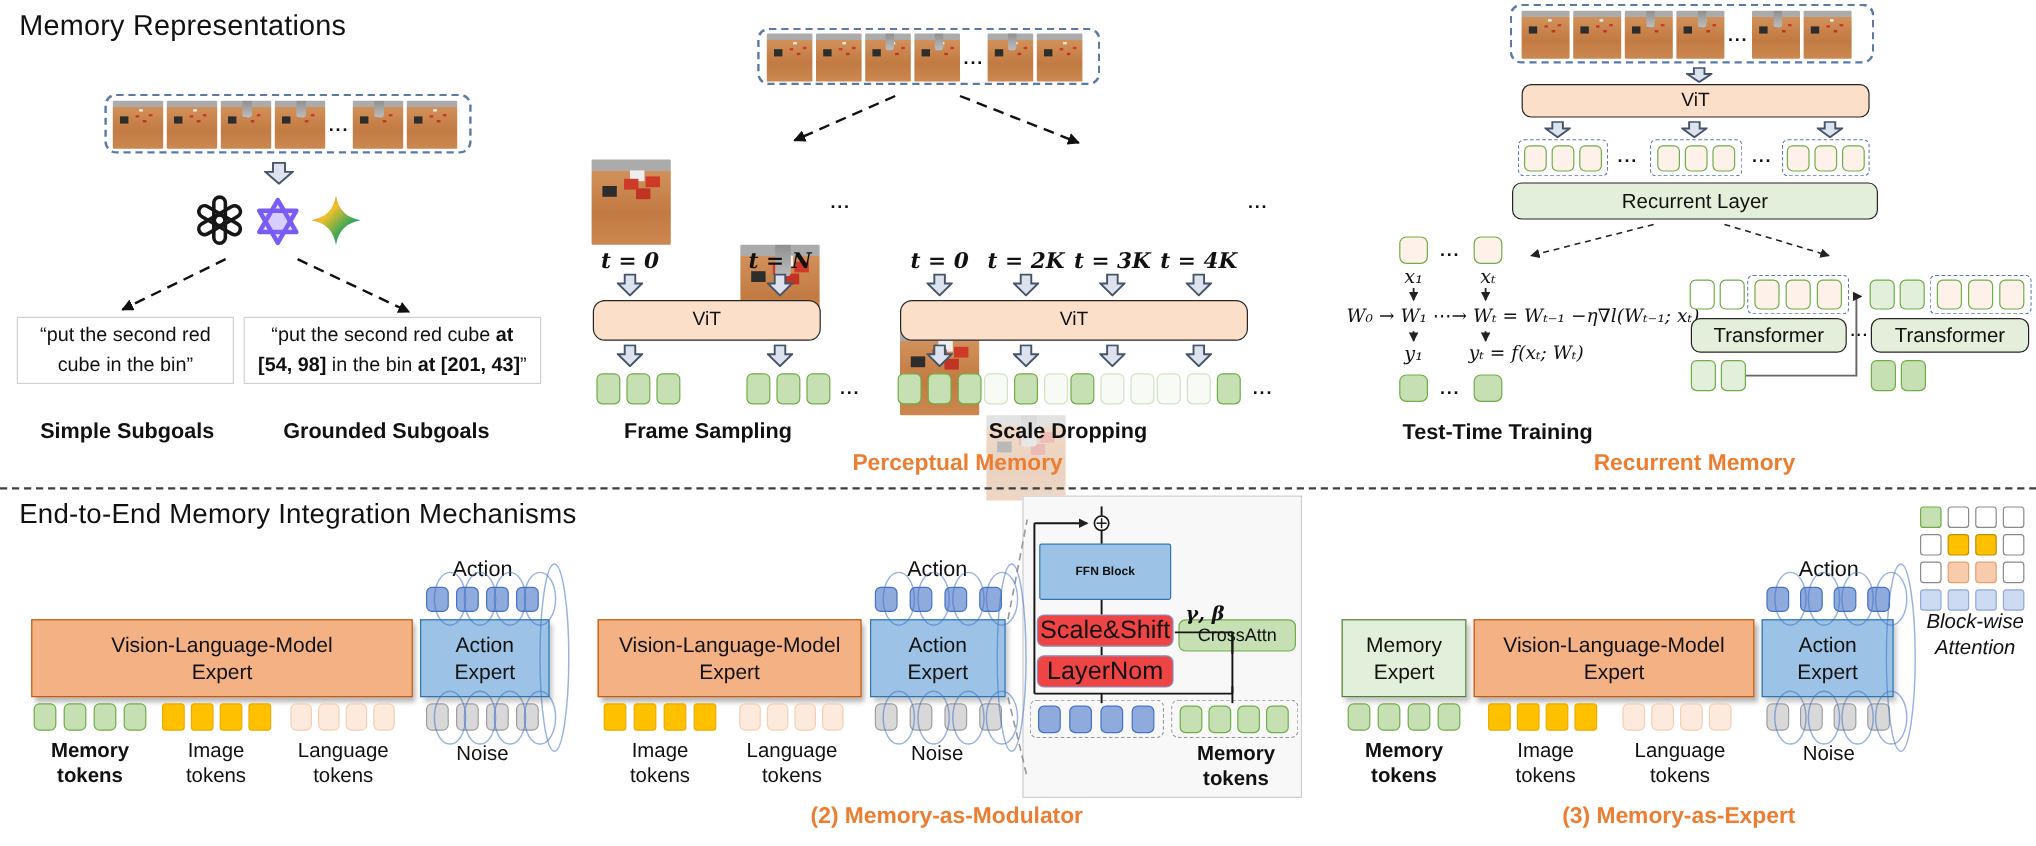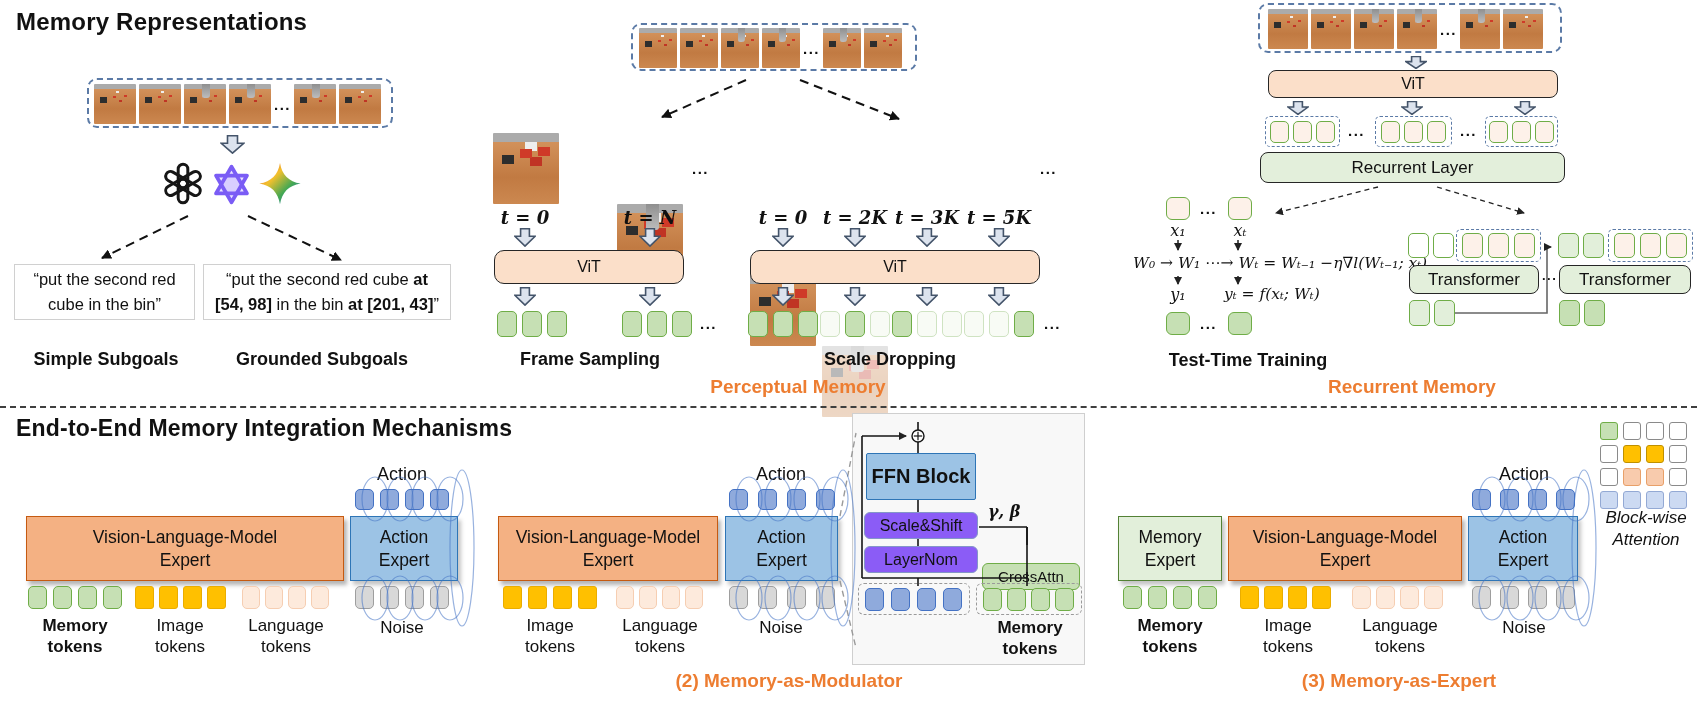--- a/index.html
+++ b/index.html
@@ -1,19 +1,19 @@
 <!DOCTYPE html>
 <html><head>
 <meta charset="utf-8">
 <style>
   html,body{margin:0;padding:0;background:#fff;}
   #fig{position:relative;width:1697px;height:705px;background:#fff;overflow:hidden;
        font-family:"Liberation Sans",sans-serif;color:#111;}
   .abs{position:absolute;}
-  .h1{font-size:24px;font-weight:700;letter-spacing:.2px;text-align:right;}
+  .h1{font-size:24px;font-weight:400;letter-spacing:.2px;text-align:right;}
   .sec{font-size:19px;font-weight:700;color:#ED7D31;text-align:center;}
   .sub{font-size:18px;font-weight:700;text-align:center;}
   .mech{font-size:19px;font-weight:700;color:#ED7D31;text-align:center;}
   .box{box-sizing:border-box;display:flex;align-items:center;justify-content:center;text-align:center;}
   .vit{background:#fbdfc9;border:1.6px solid #262626;border-radius:10px;font-size:16px;}
   .rl{background:#e3efdb;border:1.6px solid #262626;border-radius:8px;font-size:17px;}
   .tf{background:#e3efdb;border:1.4px solid #262626;border-radius:8px;font-size:17px;}
   .vlm{background:#f4b183;border:1.4px solid #c55a11;font-size:17.5px;line-height:1.3;
        box-shadow:3px 4px 4px rgba(90,90,90,.45);flex-direction:column;}
   .ae{background:#9cc3e5;border:1.4px solid #2e75b6;font-size:17.5px;line-height:1.3;
@@ -36,22 +36,22 @@
   .tp{background:#fdeadc;border-color:#f6ceb2;}
   .tw{background:#ffffff;border-color:#6fad47;}
   .tlg{background:#e2efda;border-color:#6fad47;}
   .mathit{font-family:"DejaVu Serif","DejaVu Sans",serif;font-style:italic;}
   .tl{font-size:18px;font-weight:600;text-align:center;}
   .fm{font-size:15.5px;white-space:nowrap;}
   .dots{font-weight:700;letter-spacing:1.5px;font-size:15px;flex:none;}
   .tlabel{font-size:17px;line-height:21px;text-align:center;}
   .bold{font-weight:700;}
   .panel{background:#f8f8f8;border:1.2px solid #cfcfcf;box-sizing:border-box;}
-  .ffn{background:#9cc3e5;border:1.6px solid #2e75b6;border-radius:2px;font-size:20px;font-weight:600;}
-  .ssb{background:#8b5cf6;border:1.4px solid #8496c8;border-radius:6px;font-size:16px;}
+  .ffn{background:#9cc3e5;border:1.6px solid #2e75b6;border-radius:2px;font-size:10px;font-weight:600;}
+  .ssb{background:#ef4444;border:1.4px solid #8496c8;border-radius:6px;font-size:21px;}
   .ca{background:#c6e0b4;border:1.4px solid #6fad47;border-radius:6px;font-size:15px;}
   .scene{position:relative;flex:none;overflow:hidden;border-radius:1px;
     background:linear-gradient(180deg,#ababab 0,#ababab 13%,#d2915a 13%,#c17a42 62%,#cc8850 100%);}
   .scene::before{content:"";position:absolute;left:15%;top:33%;width:7px;height:6px;background:#2d2d2d;
     box-shadow:11px -3px 0 -2px #cf3a28,17px 1px 0 -2px #c03424,22px -4px 0 -2px #cf3a28,14px -8px 0 -2px #eeeeee;}
   .f-lg.scene::before{left:14%;top:31%;width:12px;height:9px;
     box-shadow:18px -6px 0 0 #cf3a28,28px 2px 0 0 #c03424,36px -8px 0 0 #cf3a28,23px -13px 0 0 #eeeeee;}
   .arm::after{content:"";position:absolute;top:0;left:44%;width:19%;height:36%;
     background:linear-gradient(180deg,#8f8f8f,#bdbdbd);border-radius:0 0 3px 2px;}
   .faded{opacity:.33;}
@@ -162,21 +162,21 @@
   <div class="abs sub" style="left:500px;top:349px;width:180px;">Frame Sampling</div>
 
   <div class="abs scene f-lg" style="left:750px;top:133px;"></div>
   <div class="abs scene f-lg arm faded" style="left:822px;top:133px;"></div>
   <div class="abs scene f-lg arm faded" style="left:894px;top:133px;"></div>
   <div class="abs scene f-lg arm faded" style="left:966px;top:133px;"></div>
   <span class="abs dots" style="left:1040px;top:160px;">...</span>
   <div class="abs mathit tl" style="left:748px;top:207px;width:70px;">t = 0</div>
   <div class="abs mathit tl" style="left:820px;top:207px;width:70px;">t = 2K</div>
   <div class="abs mathit tl" style="left:892px;top:207px;width:70px;">t = 3K</div>
-  <div class="abs mathit tl" style="left:964px;top:207px;width:70px;">t = 5K</div>
+  <div class="abs mathit tl" style="left:964px;top:207px;width:70px;">t = 4K</div>
   <div class="abs box vit" style="left:750px;top:250px;width:290px;height:34px;">ViT</div>
   <div class="abs row" style="left:748px;top:311px;gap:5px;">
     <i class="tok tg" style="width:20px;height:26px;"></i>
     <i class="tok tg" style="width:20px;height:26px;"></i>
     <i class="tok tg" style="width:20px;height:26px;"></i>
   </div>
   <div class="abs row" style="left:820px;top:311px;gap:5px;">
     <i class="tok toff" style="width:20px;height:26px;"></i>
     <i class="tok tg" style="width:20px;height:26px;"></i>
     <i class="tok toff" style="width:20px;height:26px;"></i>
@@ -225,21 +225,21 @@
     <i class="tok tc" style="height:22px;"></i>
     <i class="tok tc" style="height:22px;"></i>
   </div>
   <div class="abs box rl" style="left:1260px;top:152px;width:305px;height:31px;">Recurrent Layer</div>
 
   <i class="abs tok tc" style="left:1166px;top:197px;width:24px;height:23px;border-radius:6px;"></i>
   <span class="abs dots" style="left:1200px;top:200px;">...</span>
   <i class="abs tok tc" style="left:1228px;top:197px;width:24px;height:23px;border-radius:6px;"></i>
   <div class="abs mathit" style="left:1166px;top:221px;width:24px;text-align:center;font-size:16px;">x₁</div>
   <div class="abs mathit" style="left:1228px;top:221px;width:24px;text-align:center;font-size:16px;">xₜ</div>
-  <div class="abs mathit fm" style="left:1122px;top:254px;margin-left:11px;">W₀ → W₁ ⋯→ Wₜ = Wₜ₋₁ −η∇l(Wₜ₋₁; xₜ)</div>
+  <div class="abs mathit fm" style="left:1122px;top:254px;">W₀ → W₁ ⋯→ Wₜ = Wₜ₋₁ −η∇l(Wₜ₋₁; xₜ)</div>
   <div class="abs mathit" style="left:1166px;top:285px;width:24px;text-align:center;font-size:16px;">y₁</div>
   <div class="abs mathit fm" style="left:1224px;top:285px;">yₜ = f(xₜ; Wₜ)</div>
   <i class="abs tok tg" style="left:1166px;top:312px;width:24px;height:23px;border-radius:6px;"></i>
   <span class="abs dots" style="left:1200px;top:315px;">...</span>
   <i class="abs tok tg" style="left:1228px;top:312px;width:24px;height:23px;border-radius:6px;"></i>
   <div class="abs sub" style="left:1148px;top:350px;width:200px;">Test-Time Training</div>
 
   <div class="abs row" style="left:1408px;top:233px;gap:4px;">
     <i class="tok tw" style="width:21px;height:25px;"></i>
     <i class="tok tw" style="width:21px;height:25px;"></i>
@@ -348,21 +348,21 @@
   </div>
   <div class="abs tlabel" style="left:507px;top:615px;width:86px;">Image tokens</div>
   <div class="abs tlabel" style="left:617px;top:615px;width:86px;">Language tokens</div>
   <div class="abs tlabel" style="left:741px;top:617px;width:80px;">Noise</div>
   <div class="abs mech" style="left:629px;top:670px;width:320px;">(2) Memory-as-Modulator</div>
 
   <div class="abs panel" style="left:852px;top:413px;width:233px;height:252px;"></div>
   <div class="abs box ffn" style="left:866px;top:453px;width:110px;height:47px;">FFN Block</div>
   <div class="abs box ssb" style="left:864px;top:512px;width:114px;height:27px;">Scale&amp;Shift</div>
   <div class="abs box ssb" style="left:864px;top:546px;width:114px;height:27px;">LayerNom</div>
-  <div class="abs box ca" style="left:982px;top:563px;width:98px;height:27px;">CrossAttn</div>
+  <div class="abs box ca" style="left:982px;top:516px;width:98px;height:27px;">CrossAttn</div>
   <div class="abs mathit" style="left:988px;top:502px;width:44px;font-size:16px;font-weight:600;">γ, β</div>
   <div class="abs dashgr row" style="left:858px;top:583px;width:112px;height:32px;padding:0 6px;gap:7px;justify-content:flex-start;">
     <i class="tok tb"></i>
     <i class="tok tb"></i>
     <i class="tok tb"></i>
     <i class="tok tb"></i>
   </div>
   <div class="abs dashgr row" style="left:976px;top:583px;width:106px;height:32px;padding:0 6px;gap:5px;justify-content:flex-start;">
     <i class="tok tg"></i>
     <i class="tok tg"></i>

